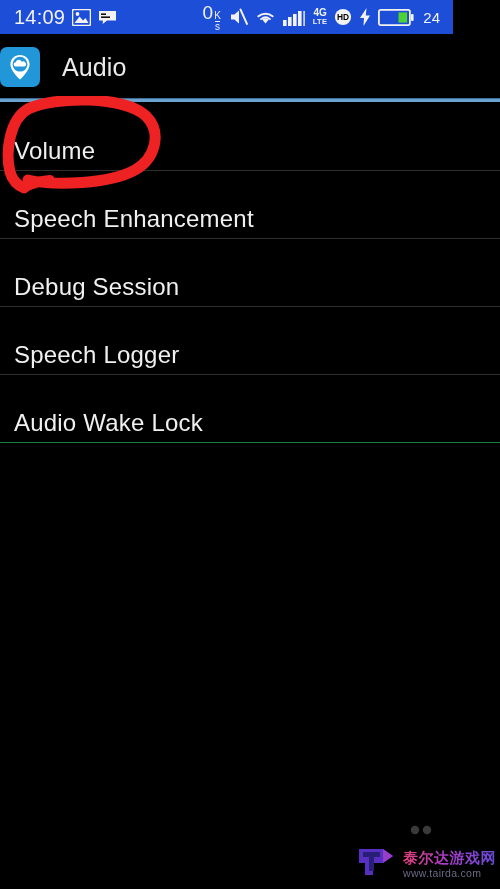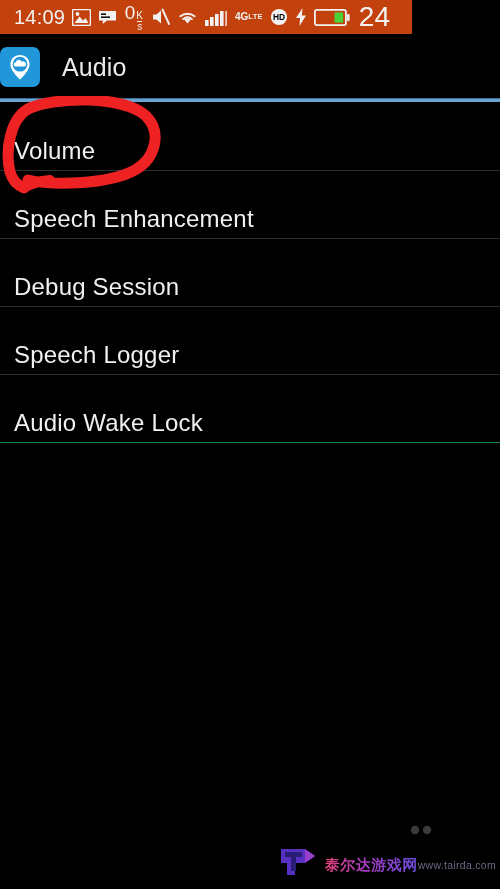--- a/index.html
+++ b/index.html
@@ -11,45 +11,45 @@
   }
   #screen {
     position:relative;
     width:500px; height:889px;
     background:#000;
   }
 
   
   .statusbar {
     position:absolute; top:0; left:0;
-    width:412px; height:34px;
+    width:453px; height:34px;
     display:flex; align-items:center;
-    padding:0 22px 0 14px;
-    background:#c2410c;
+    padding:0 13px 0 14px;
+    background:#1d4ed8;
   }
   .sb-left { display:flex; align-items:center; gap:7px; }
   .sb-right { display:flex; align-items:center; gap:7px; margin-left:auto; }
   .sb-time {
     color:#f2f2f2; font-size:20px; letter-spacing:.2px;
     font-family:"Liberation Sans", sans-serif;
   }
   .sb-speed {
     color:#f2f2f2; font-size:19px;
     display:flex; align-items:baseline; gap:1px;
   }
   .sb-speed .unit {
     font-size:10px; line-height:1;
     display:inline-flex; flex-direction:column; align-items:center;
   }
   .sb-speed .unit b { font-weight:400; font-size:10px; }
   .sb-speed .unit i { font-style:normal; font-size:10px; border-top:1px solid #f2f2f2; }
-  .sb-batt-pct { color:#f2f2f2; font-size:28px; margin-left:2px; }
+  .sb-batt-pct { color:#f2f2f2; font-size:15px; margin-left:2px; }
   .ico { display:block; }
   .net-label {
-    display:inline-flex; flex-direction:row; align-items:center;
+    display:inline-flex; flex-direction:column; align-items:center;
     line-height:1; color:#f2f2f2;
   }
   .net-label b { font-size:10px; font-weight:700; }
   .net-label i { font-size:7.5px; font-style:normal; font-weight:700; letter-spacing:.3px; }
 
   
   .appbar {
     position:absolute; top:34px; left:0;
     width:500px; height:66px;
     display:flex; align-items:center;
@@ -104,21 +104,21 @@
   .wm-dots {
     position:absolute; right:62px; bottom:52px;
     width:34px; height:16px;
     opacity:.28;
   }
   .watermark {
     position:absolute; right:4px; bottom:6px;
     display:flex; align-items:center; gap:6px;
     opacity:.97;
   }
-  .wm-text { display:flex; flex-direction:row; line-height:1; }
+  .wm-text { display:flex; flex-direction:column; line-height:1; }
   .wm-cn {
     font-size:15px; font-weight:700;
     background:linear-gradient(90deg,#e8447a 0%,#b13fd0 45%,#6a4fe0 100%);
     -webkit-background-clip:text; background-clip:text;
     color:transparent;
     letter-spacing:.5px;
   }
   .wm-url {
     font-size:10.5px; color:#6f6f8a; margin-top:3px; letter-spacing:.3px;
   }

